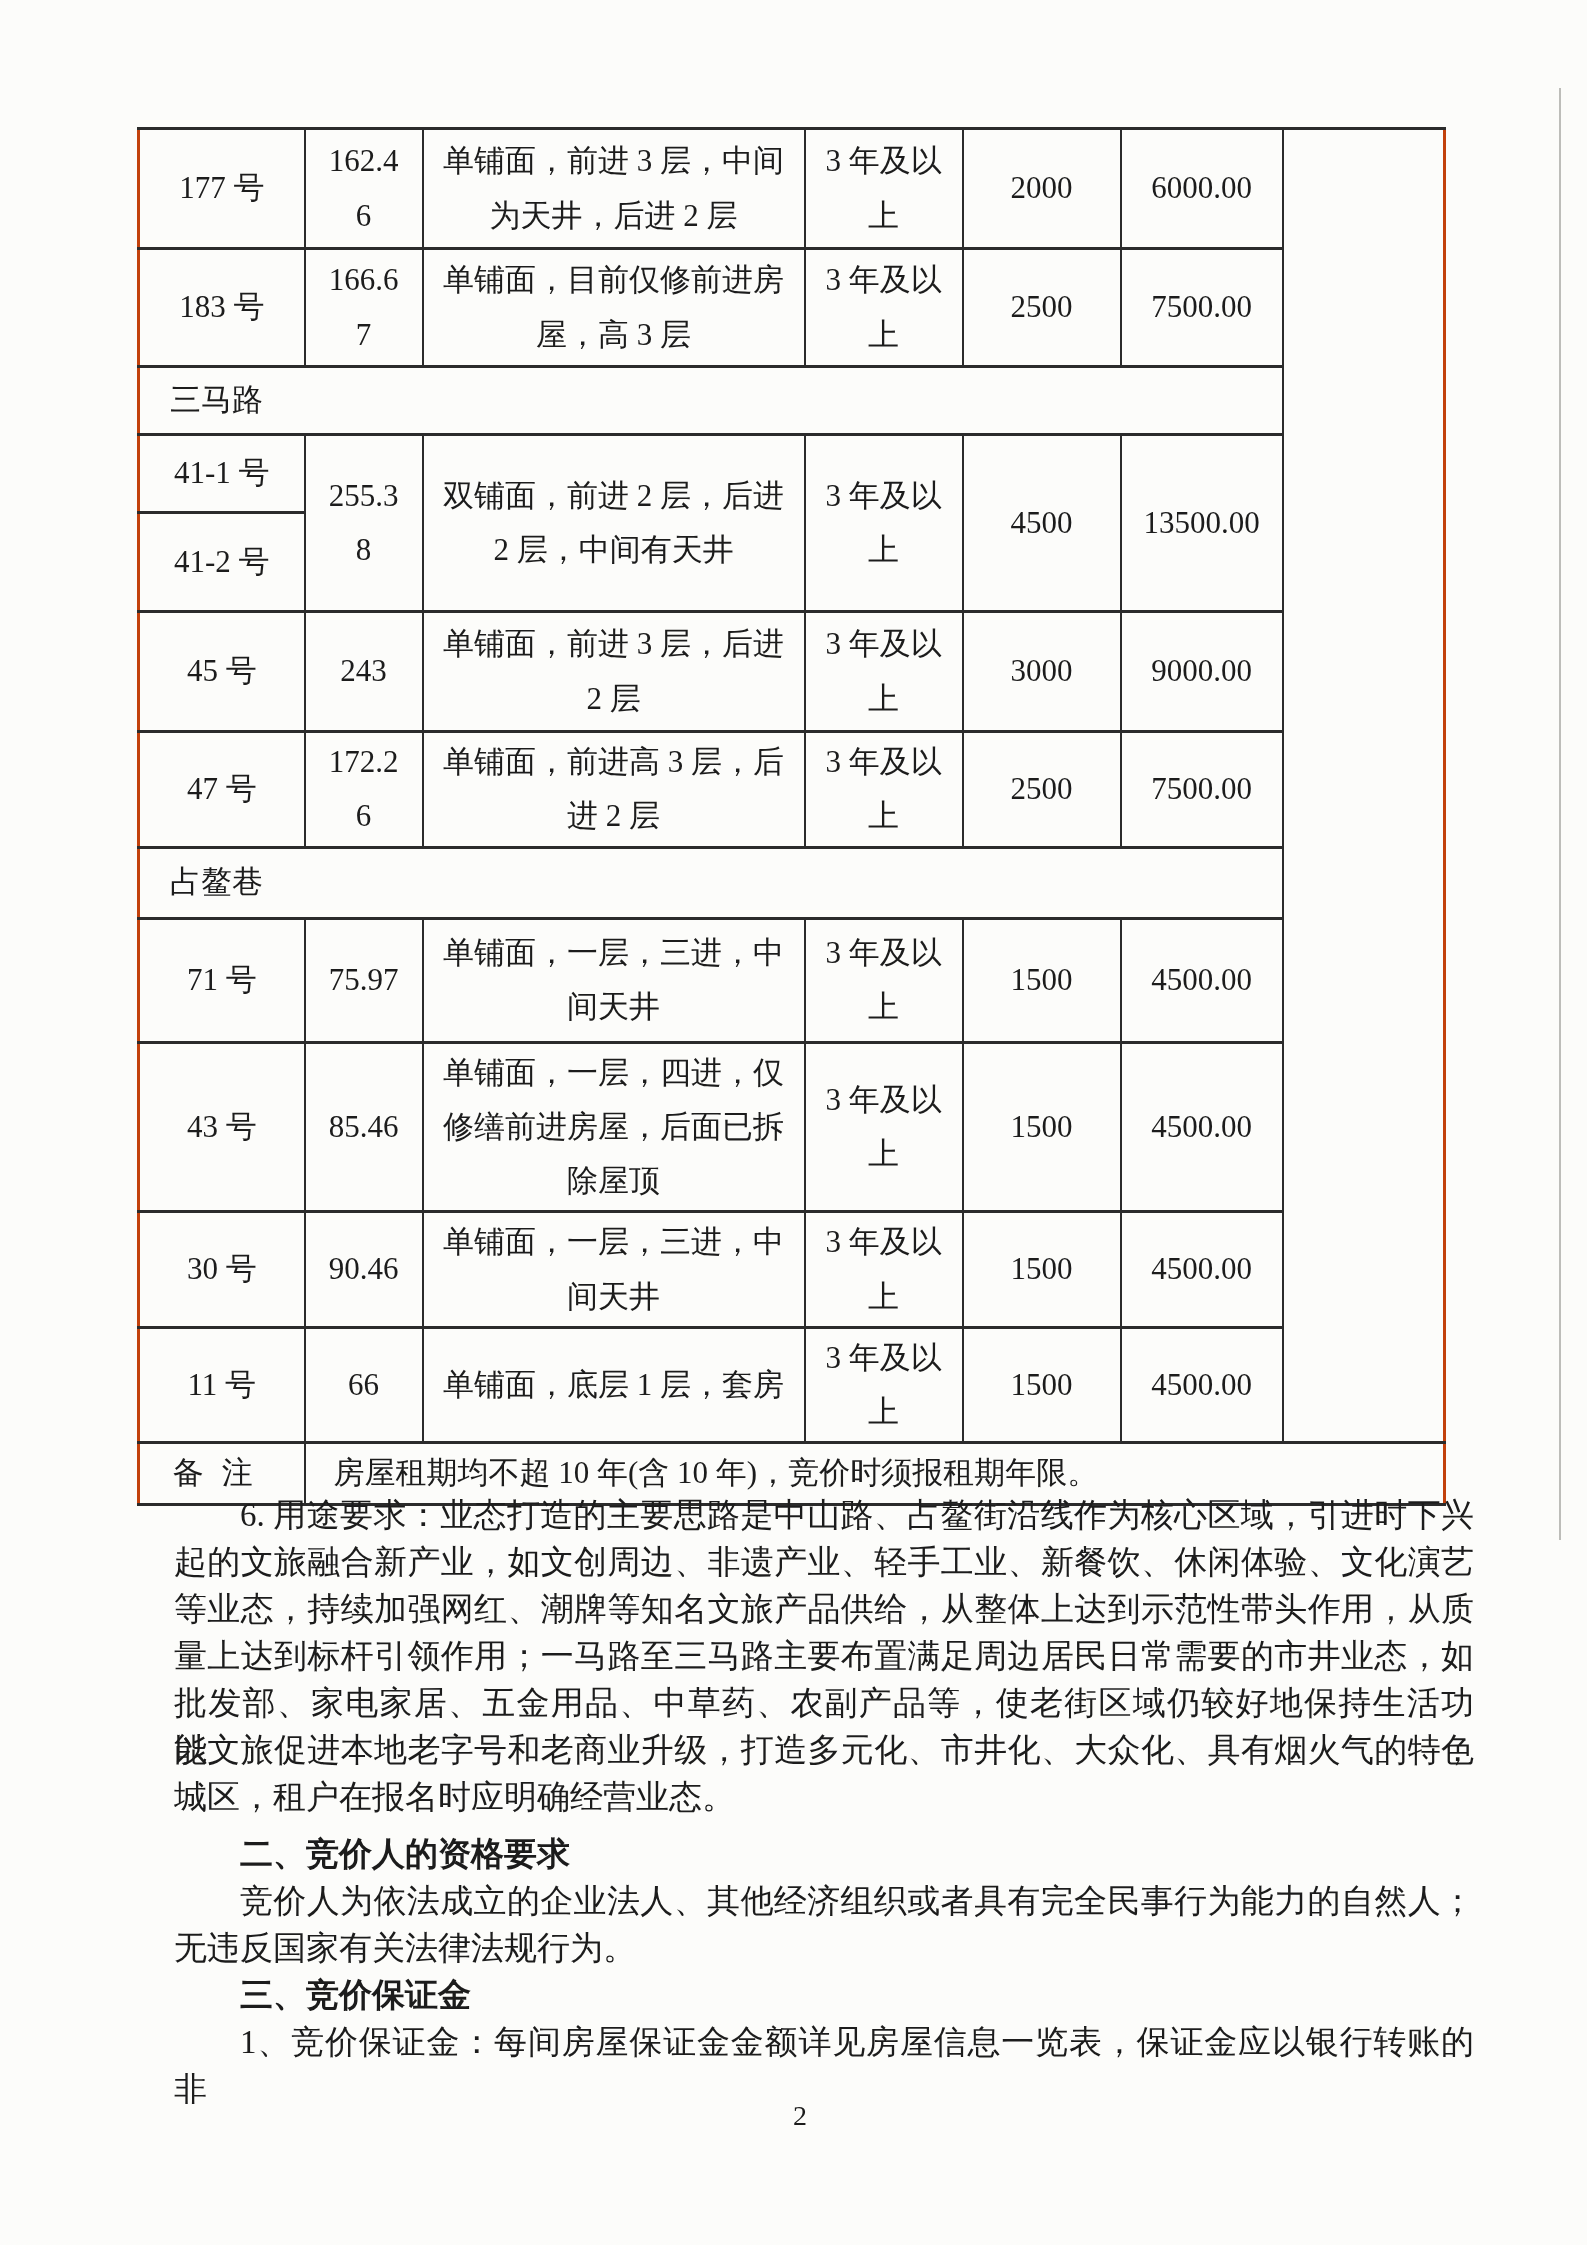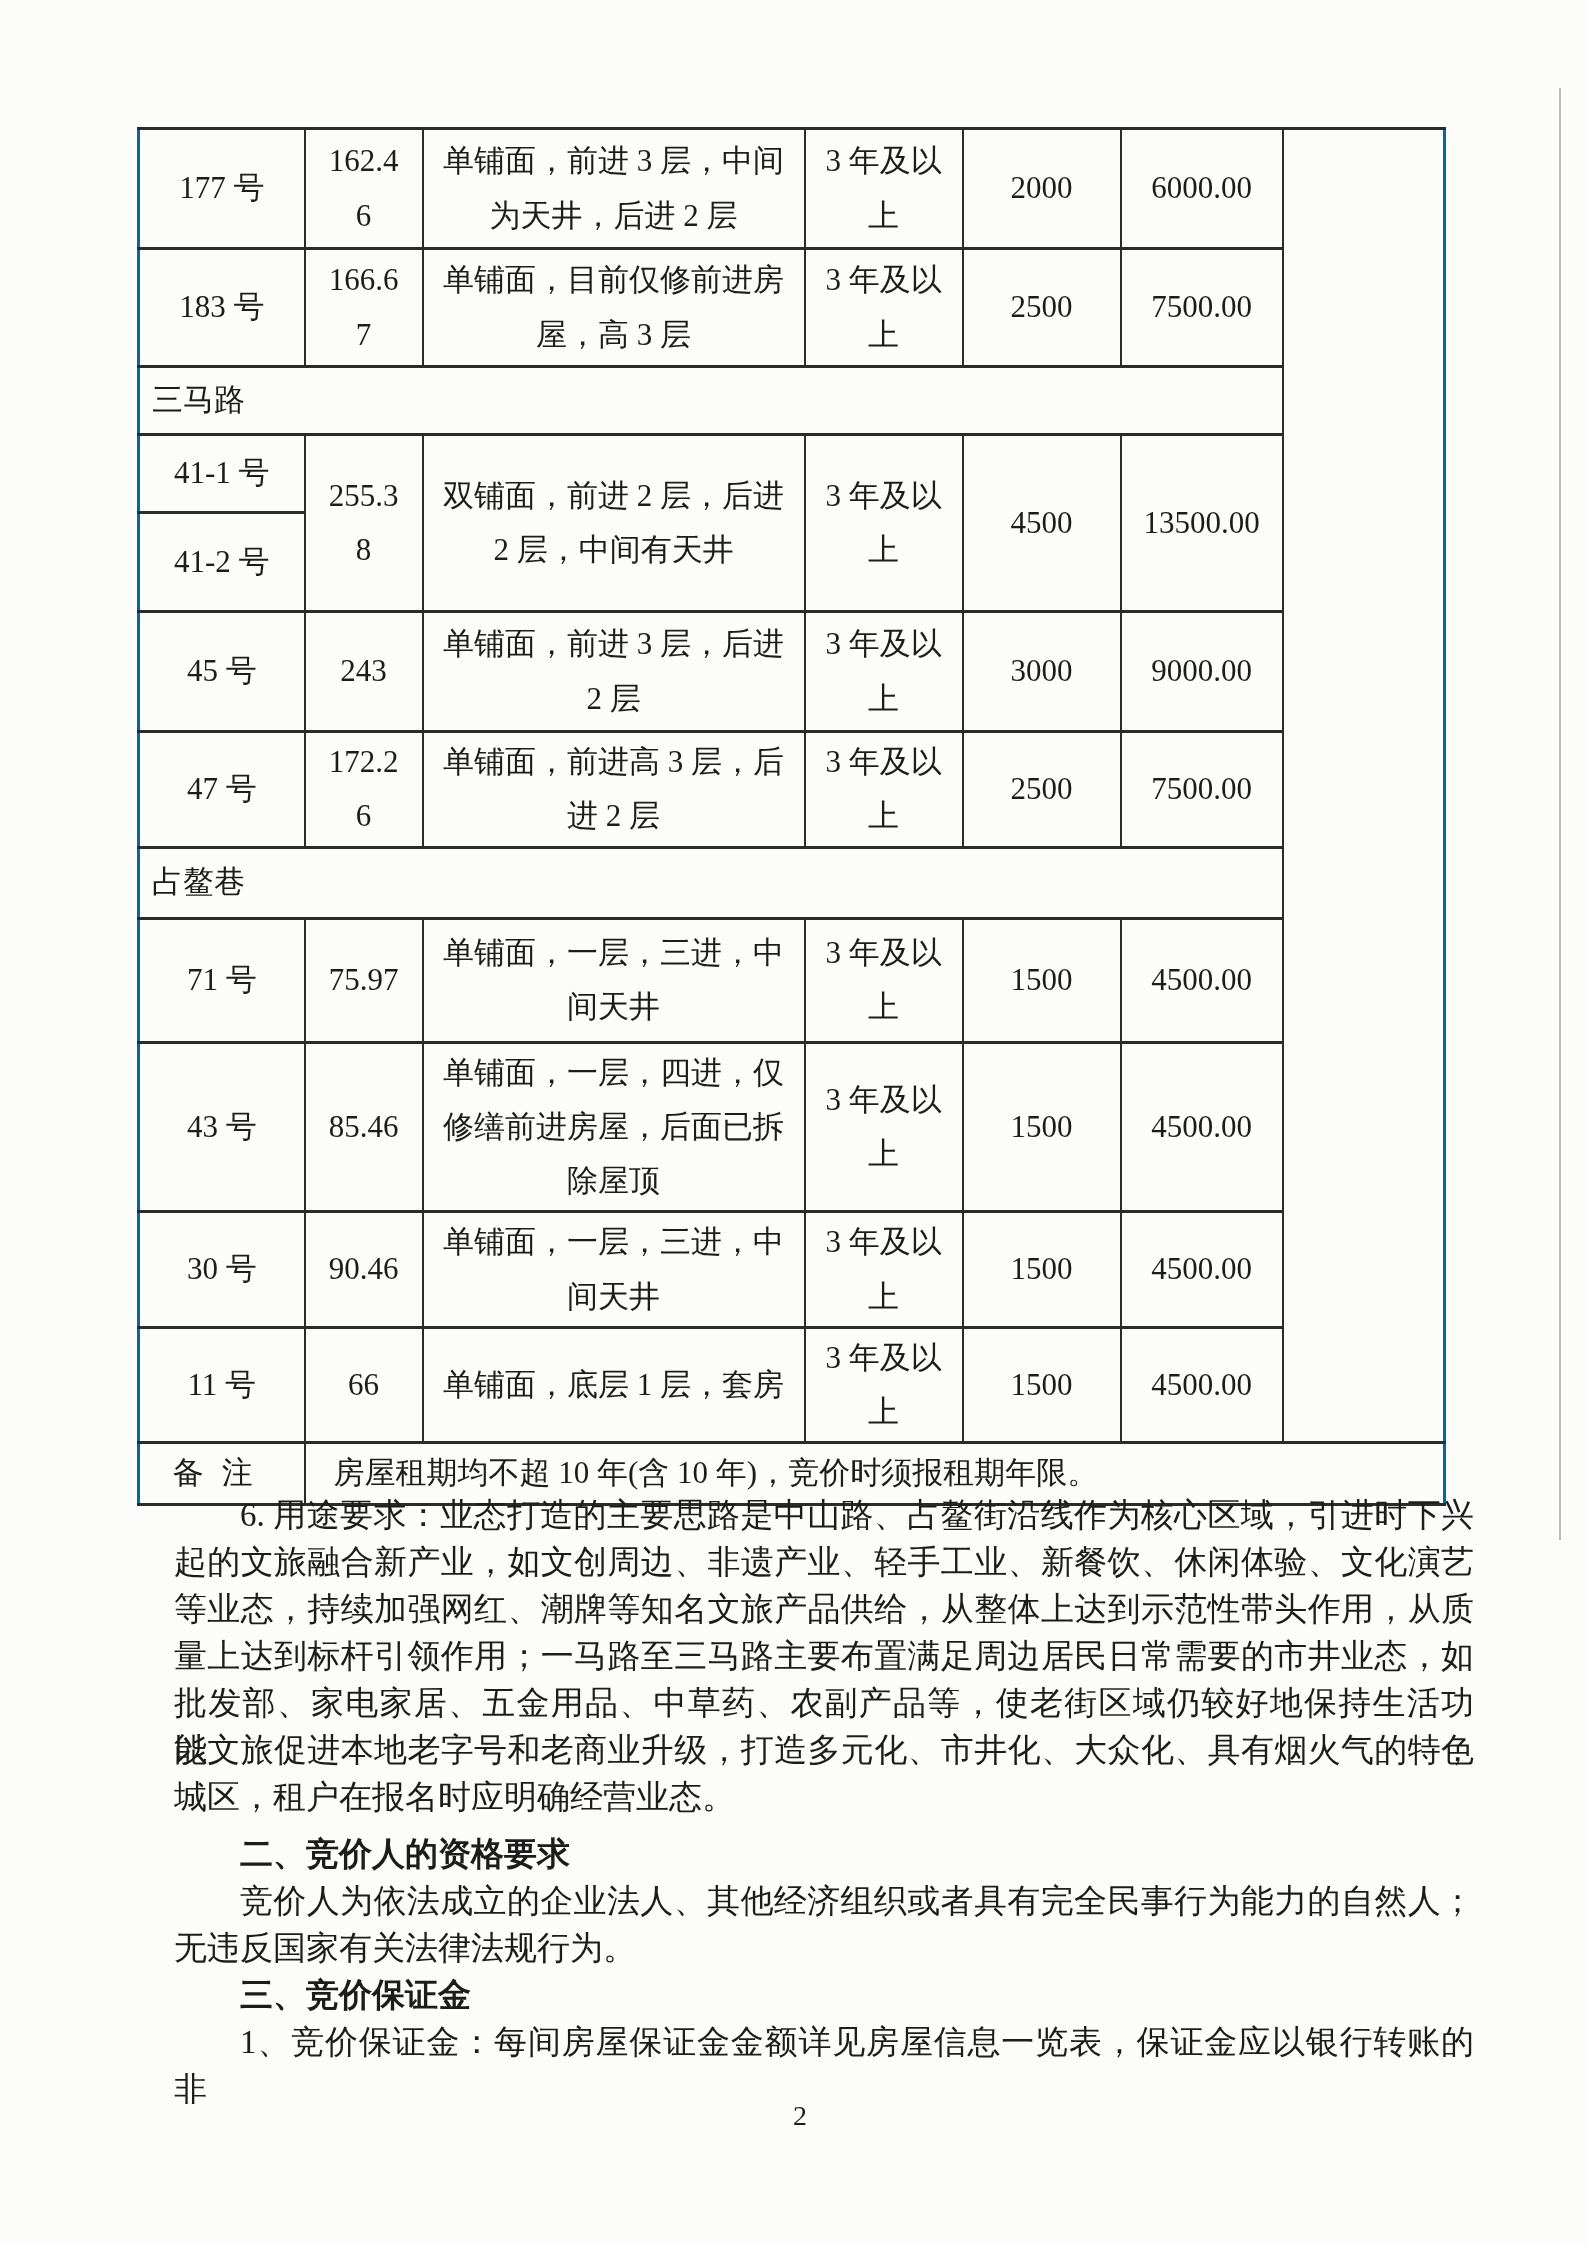--- a/index.html
+++ b/index.html
@@ -10,37 +10,37 @@
     color:#1c1c1c;
     font-family:"Liberation Serif","DejaVu Serif",serif;
     overflow:hidden;
   }
   
   table.grid {
     position:absolute; left:137px; top:127px;
     width:1306px;
     border-collapse:collapse;
     table-layout:fixed;
-    border:3px solid #0369a1;
+    border:3px solid #c2410c;
   }
   .grid td {
     border:2px solid #2b2b2b;
     border-top-width:3px;
     border-bottom-width:3px;
     text-align:center;
     vertical-align:middle;
     font-size:31px;
     line-height:1.75;
     padding:2px 8px;
     overflow:hidden;
   }
   .grid td.area   { padding:2px 17px; word-break:break-all; }
   .grid td.desc   { padding:2px 15px; }
   .grid td.term   { padding:2px 14px; }
-  .grid td.section{ text-align:left; padding-left:12px; }
+  .grid td.section{ text-align:left; padding-left:30px; }
   .grid td.remark-text { text-align:left; padding-left:28px; }
   .grid td.spread { letter-spacing:18px; }
   .grid td.empty-col { border-left-width:2px; }
   tr.r1 {height:120px} tr.r2 {height:118px} tr.r3 {height:68px}
   tr.r4 {height:78px}  tr.r5 {height:99px}  tr.r6 {height:120px}
   tr.r7 {height:108px} tr.r8 {height:71px}  tr.r9 {height:124px}
   tr.r10{height:154px} tr.r11{height:115px} tr.r12{height:109px}
   tr.r13{height:58px}
   
   .bodytext {

